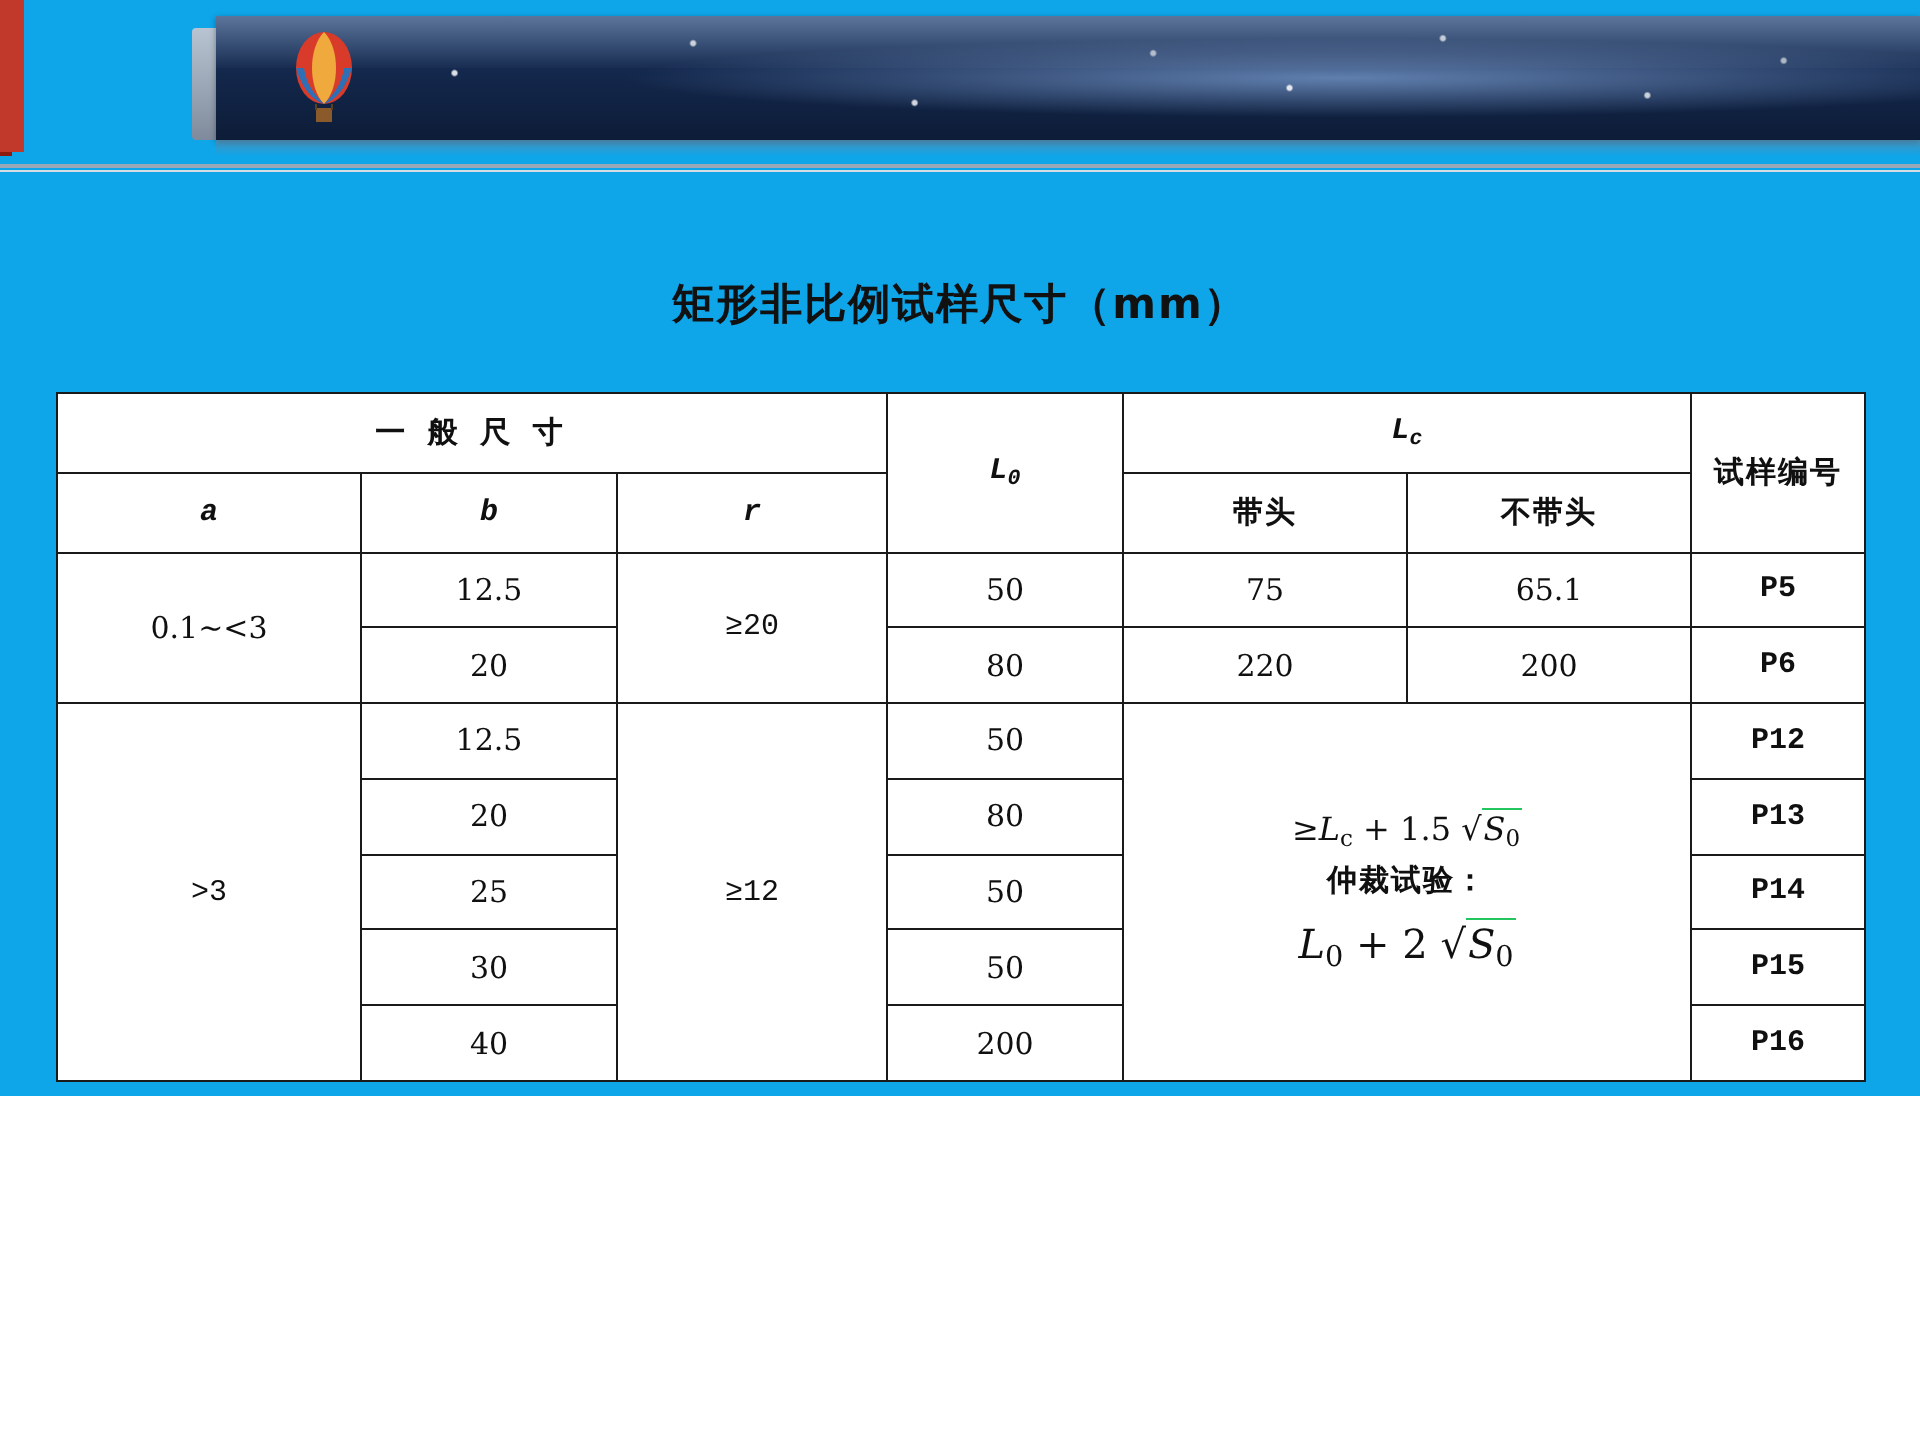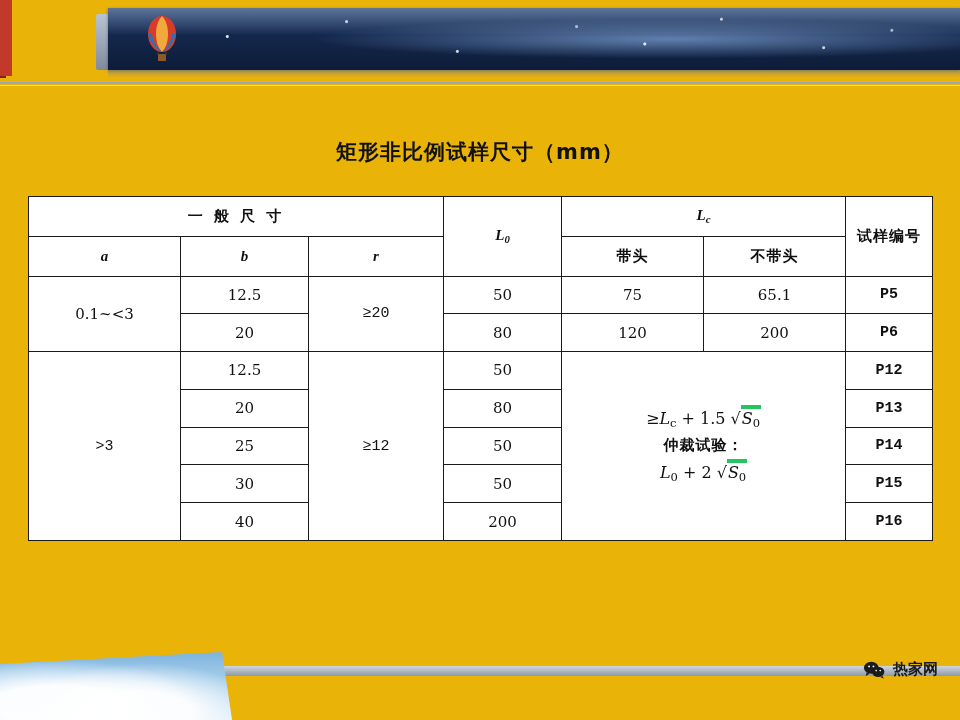--- a/index.html
+++ b/index.html
@@ -13,22 +13,22 @@
     font-family: "Liberation Sans", sans-serif;
     overflow: hidden;
     position: relative;
   }
 
   
   #slide {
     position: absolute;
     left: 0; top: 0;
     width: 960px;
-    height: 720px;
-    background: #eab308;
+    height: 548px;
+    background: #0ea5e9;
     overflow: hidden;
   }
 
   
   .left-bar {
     position: absolute;
     left: 0; top: 0;
     width: 12px;
     height: 76px;
     background: #c0392b;
@@ -158,21 +158,21 @@
     font-size: 15px;
     letter-spacing: 3px;
   }
   .hdr-sm {
     font-family: Liberation Mono, monospace;
     font-weight: bold;
     font-size: 14px;
     letter-spacing: 1px;
   }
   .sym {
-    font-family: Liberation Serif, serif;
+    font-family: Liberation Mono, monospace;
     font-style: italic;
     font-weight: bold;
     font-size: 16px;
   }
   .num {
     font-family: "DejaVu Serif", "Liberation Serif", serif;
     font-size: 15px;
   }
   .idcell {
     font-family: Liberation Mono, monospace;
@@ -192,25 +192,25 @@
     font-size: 16px;
   }
   .formula-line2 {
     font-family: Liberation Serif, serif;
     font-weight: bold;
     font-size: 15px;
     letter-spacing: 1px;
   }
   .formula-line3 {
     font-family: "DejaVu Serif", "Liberation Serif", serif;
-    font-size: 16px;
+    font-size: 20px;
   }
   .sub { font-size: 0.72em; vertical-align: -0.28em; }
   .rad { font-family: "DejaVu Serif", "Liberation Serif", serif; }
-  .rad .bar { border-top: 4px solid #22c55e; padding: 0 1px; }
+  .rad .bar { border-top: 1px solid #22c55e; padding: 0 1px; }
 
   
   .footer-cloud {
     position: absolute;
     left: 0;
     top: 652px;
     width: 232px;
     height: 68px;
     background:
       radial-gradient(ellipse at 24% 78%, rgba(255,255,255,0.95) 0 26%, rgba(255,255,255,0) 60%),
@@ -308,21 +308,21 @@
           <td class="ge" rowspan="2">≥20</td>
           <td class="num">50</td>
           <td class="num">75</td>
           <td class="num">65.1</td>
           <td class="idcell">P5</td>
         </tr>
 
         <tr>
           <td class="num">20</td>
           <td class="num">80</td>
-          <td class="num">120</td>
+          <td class="num">220</td>
           <td class="num">200</td>
           <td class="idcell">P6</td>
         </tr>
 
         <tr>
           <td class="ge" rowspan="5">&gt;3</td>
           <td class="num">12.5</td>
           <td class="ge" rowspan="5">≥12</td>
           <td class="num">50</td>
           <td class="formula-cell" colspan="2" rowspan="5">

